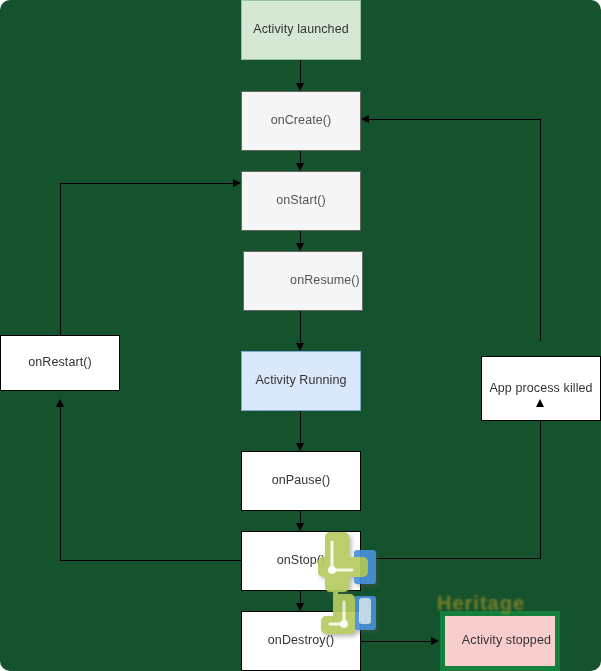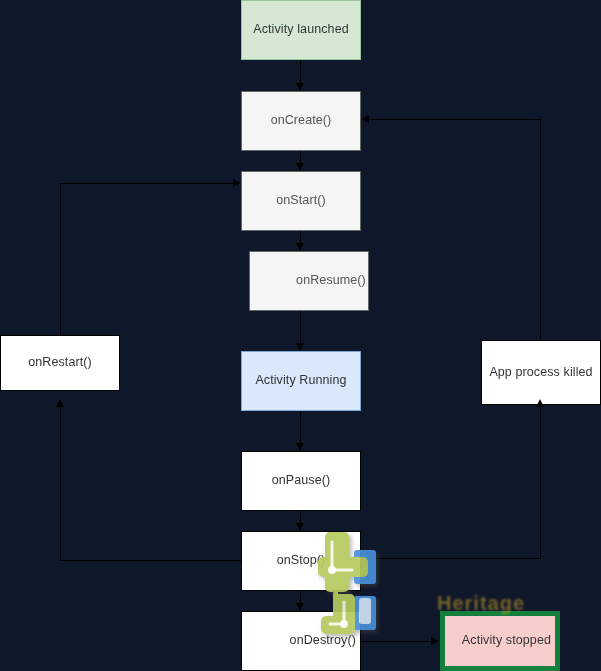--- a/index.html
+++ b/index.html
@@ -8,22 +8,23 @@
     padding: 0;
     background: #ffffff;
   }
   body {
     font-family: "Liberation Sans", sans-serif;
   }
   #canvas {
     position: relative;
     width: 601px;
     height: 671px;
-    background: #0f172a;
+    background: #14532d;
     overflow: hidden;
+    border-radius: 10px;
   }
   .node {
     position: absolute;
     box-sizing: border-box;
     display: flex;
     align-items: center;
     justify-content: center;
     text-align: center;
     font-size: 12.5px;
     line-height: 1.25;
@@ -169,45 +170,45 @@
   </div>
 
   <div class="node n-lifecycle" style="left:241px; top:91px; width:120px; height:60px;">
     <span class="node-label">onCreate()</span>
   </div>
 
   <div class="node n-lifecycle" style="left:241px; top:171px; width:120px; height:60px;">
     <span class="node-label">onStart()</span>
   </div>
 
-  <div class="node n-lifecycle" style="left:249px; top:251px; width:120px; height:60px;padding-left:44px;">
+  <div class="node n-lifecycle" style="left:243px; top:251px; width:120px; height:60px;padding-left:44px;">
     <span class="node-label">onResume()</span>
   </div>
 
   <div class="node n-running" style="left:241px; top:351px; width:120px; height:60px;">
     <span class="node-label">Activity Running</span>
   </div>
 
   <div class="node n-plain" style="left:241px; top:451px; width:120px; height:60px;">
     <span class="node-label">onPause()</span>
   </div>
 
   <div class="node n-plain" style="left:241px; top:531px; width:120px; height:60px;">
     <span class="node-label">onStop()</span>
   </div>
 
-  <div class="node n-plain" style="left:241px; top:611px; width:120px; height:60px;justify-content:flex-end;">
+  <div class="node n-plain" style="left:241px; top:611px; width:120px; height:60px;">
     <span class="node-label">onDestroy()</span>
   </div>
 
   <div class="node n-plain" style="left:0px; top:335px; width:120px; height:56px;">
     <span class="node-label">onRestart()</span>
   </div>
 
-  <div class="node n-plain" style="left:481px; top:340px; width:120px; height:65px;">
+  <div class="node n-plain" style="left:481px; top:356px; width:120px; height:65px;">
     <span class="node-label">App process killed</span>
   </div>
 
   <div class="node n-stopped" style="left:440px; top:611px; width:120px; height:60px;">
     <span class="node-label">Activity stopped</span>
   </div>
 
   <div class="wm-text" style="left:437px; top:592px;">Heritage</div>
 
   <svg class="wm-logo" style="left:318px; top:528px;" width="62" height="125" viewBox="0 0 62 125">

